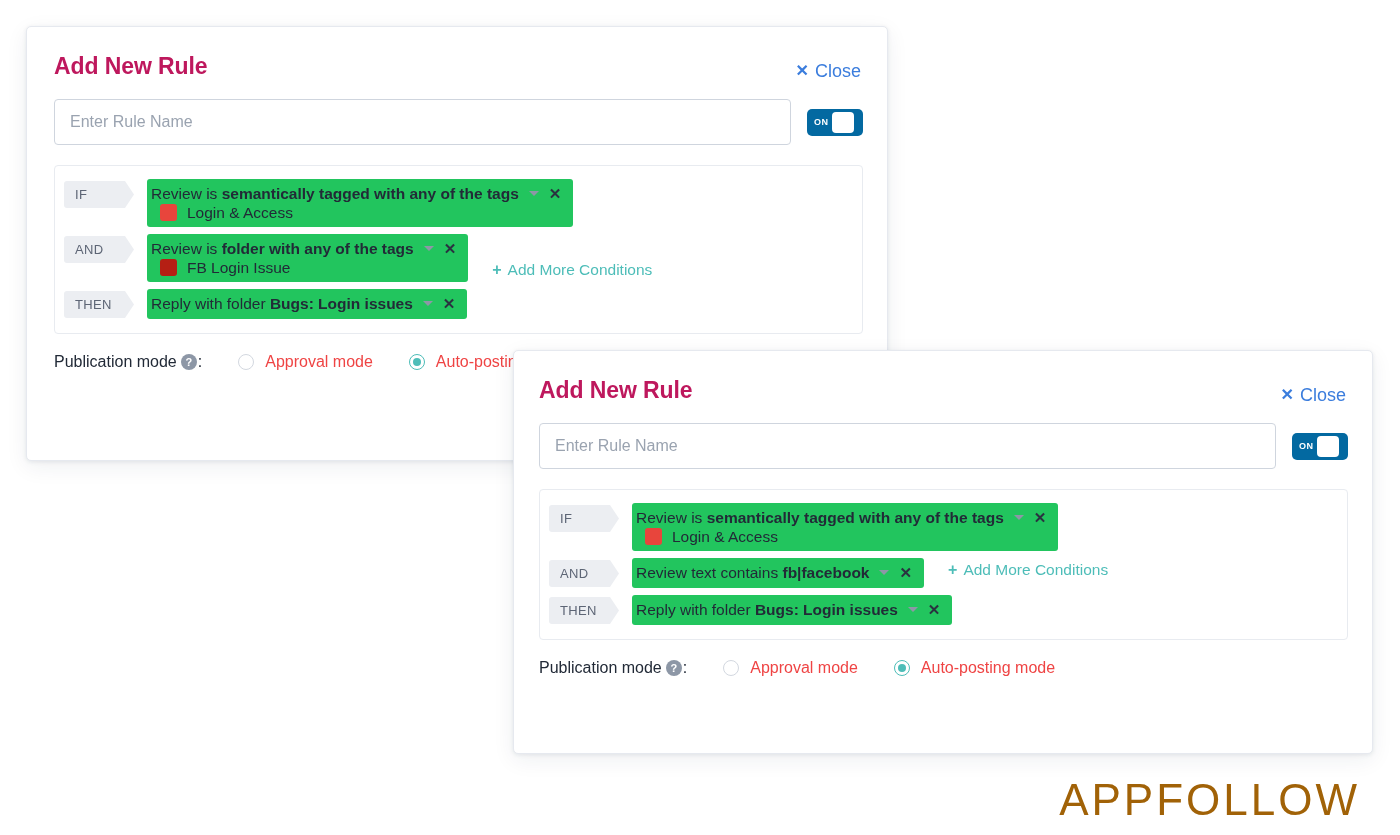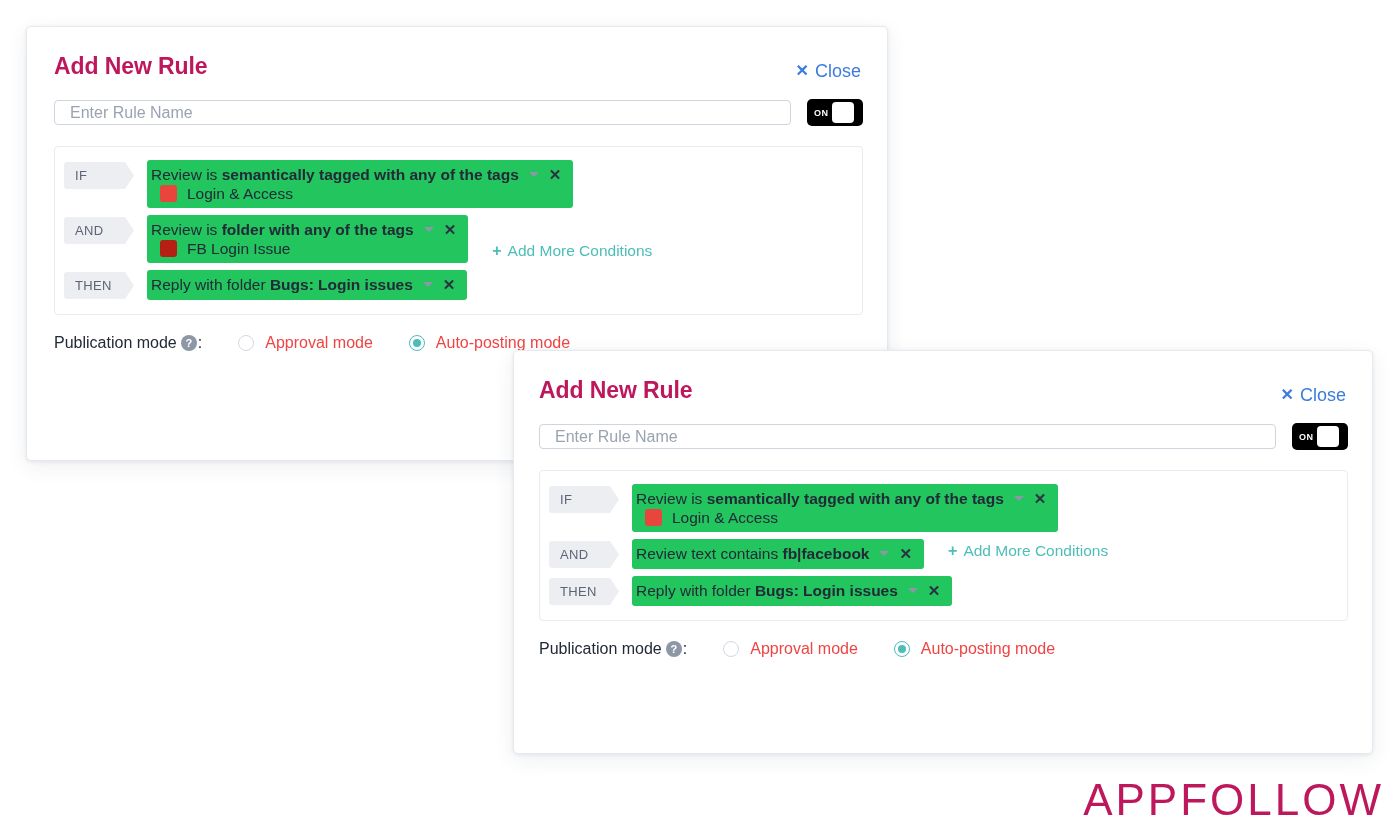--- a/index.html
+++ b/index.html
@@ -12,25 +12,25 @@
     background: #ffffff;
     font-family: "Liberation Sans", sans-serif;
     position: relative;
     overflow: hidden;
     -webkit-font-smoothing: antialiased;
   }
 
   
   .watermark {
     position: absolute;
-    right: 16px;
+    right: 40px;
     bottom: 10px;
     font-size: 44px;
     letter-spacing: 3px;
-    color: #be185d;
+    color: #a16207;
     font-weight: 400;
     user-select: none;
   }
 
   
   .card {
     position: absolute;
     background: #ffffff;
     border: 1px solid #e6e9ef;
     border-radius: 5px;
@@ -85,40 +85,40 @@
   }
 
   
   .name-row {
     display: flex;
     align-items: center;
     margin-top: 19px;
   }
   .rule-name-input {
     flex: 1 1 auto;
-    height: 25px;
+    height: 46px;
     border: 1px solid #cfd5de;
     border-radius: 4px;
     background: #fff;
     font-family: "Liberation Sans", sans-serif;
     font-size: 16px;
     color: #3b4453;
     padding: 0 15px;
     box-sizing: border-box;
     outline: none;
   }
   .rule-name-input::placeholder { color: #9aa3b0; }
 
   .toggle {
     flex: 0 0 auto;
     margin-left: 16px;
     width: 56px;
     height: 27px;
     border-radius: 5px;
-    background: #000000;
+    background: #0369a1;
     display: flex;
     align-items: center;
     padding: 0 3px;
     box-sizing: border-box;
     cursor: pointer;
     user-select: none;
   }
   .toggle .lbl {
     color: #ffffff;
     font-size: 9px;

